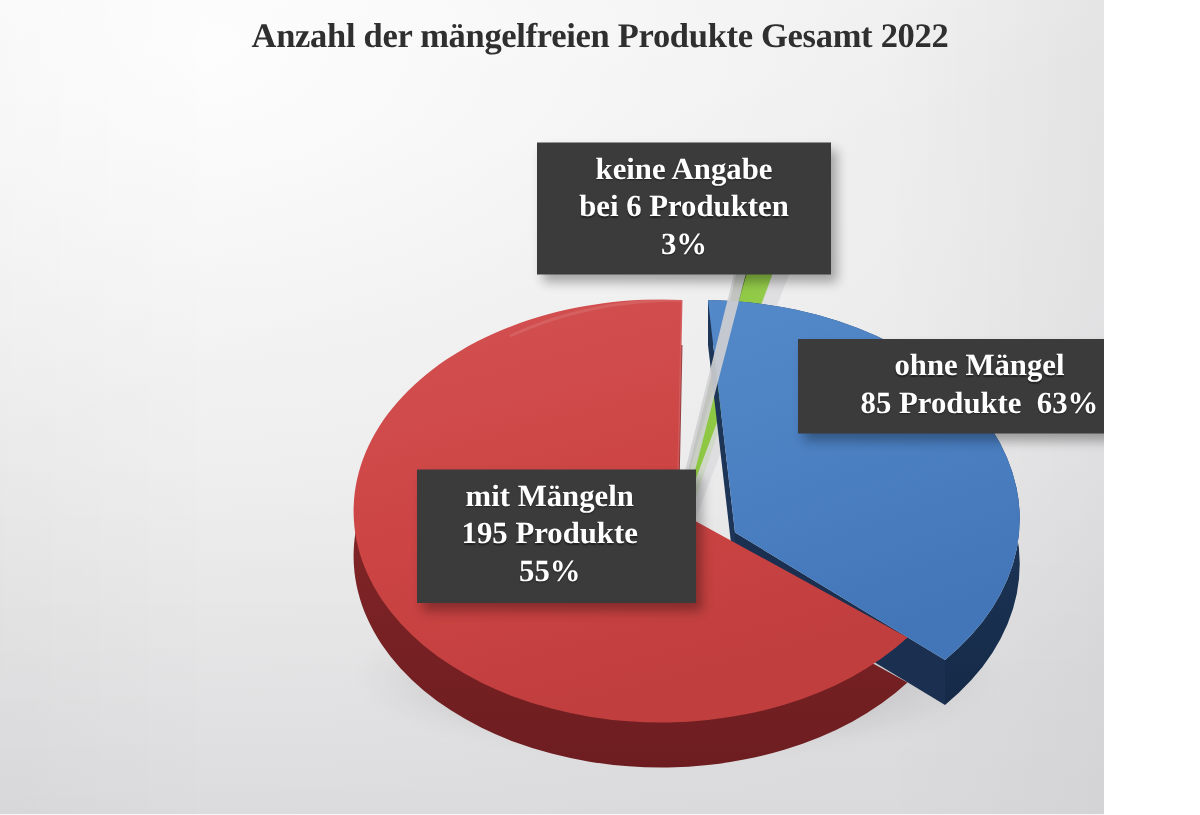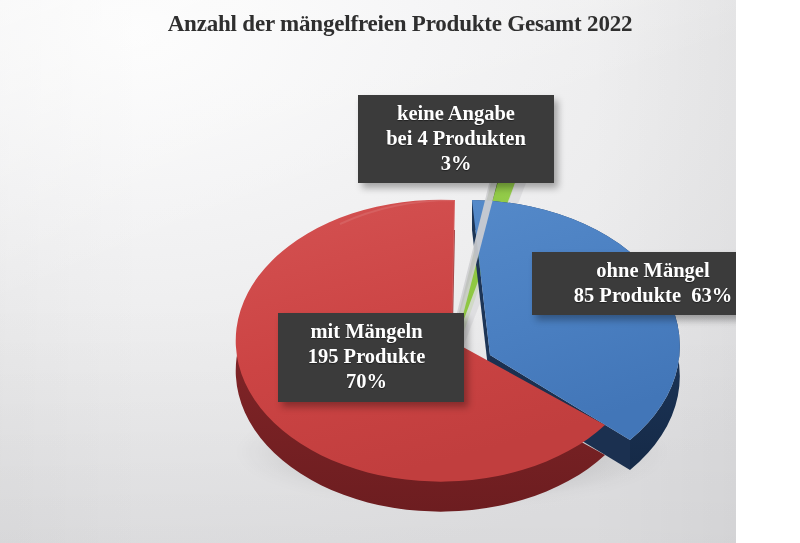--- a/index.html
+++ b/index.html
@@ -73,21 +73,20 @@
     padding: 6px 6px 7px 6px;
     font-size: 20.5px;
     margin-top: 42px;
   }
   #callout-ohne {
     left: 532px;
     top: 226px;
     width: 228px;
     padding: 6px 5px 7px 19px;
     font-size: 20.5px;
-    margin-top: 26px;
   }
   #callout-mit {
     left: 278px;
     top: 313px;
     width: 186px;
     padding: 6px 15px 8px 6px;
     font-size: 20.5px;
   }
 </style>
 </head>
@@ -180,28 +179,28 @@
                Z" fill="url(#redTopGrad)"></path>
     </g>
 
     <path d="M 450,341 L 492,172 L 500,172 L 456,342 Z" fill="#cfcfd2" opacity="0.9"></path>
 
     <path d="M 452,341 L 455,200 A 205,141 0 0 0 340,224" fill="none" stroke="#ffffff" stroke-opacity="0.10" stroke-width="2"></path>
   </svg>
 
   <div class="callout" id="callout-keine">
     <span class="ln">keine Angabe</span>
-    <span class="ln">bei 4 Produkten</span>
+    <span class="ln">bei 6 Produkten</span>
     <span class="ln">3%</span>
   </div>
 
   <div class="callout" id="callout-ohne">
     <span class="ln">ohne Mängel</span>
     <span class="ln">85 Produkte  63%</span>
   </div>
 
   <div class="callout" id="callout-mit">
     <span class="ln">mit Mängeln</span>
     <span class="ln">195 Produkte</span>
-    <span class="ln">70%</span>
+    <span class="ln">55%</span>
   </div>
 
 </div>
 
 </body></html>

